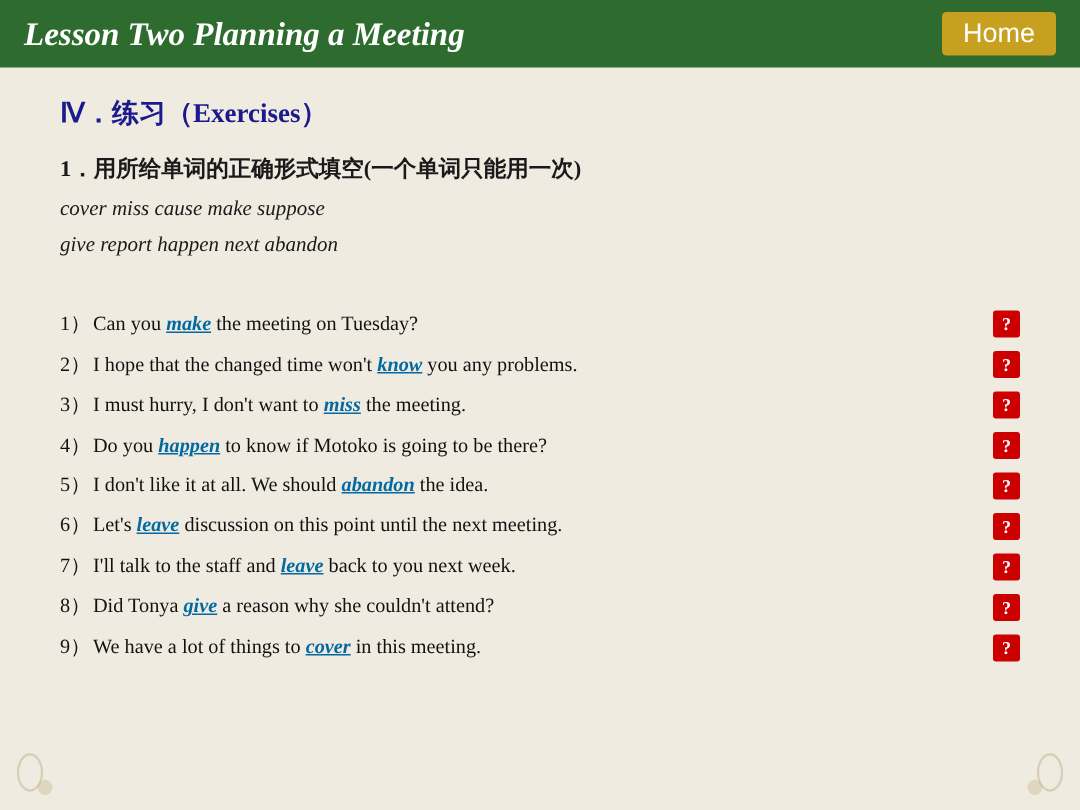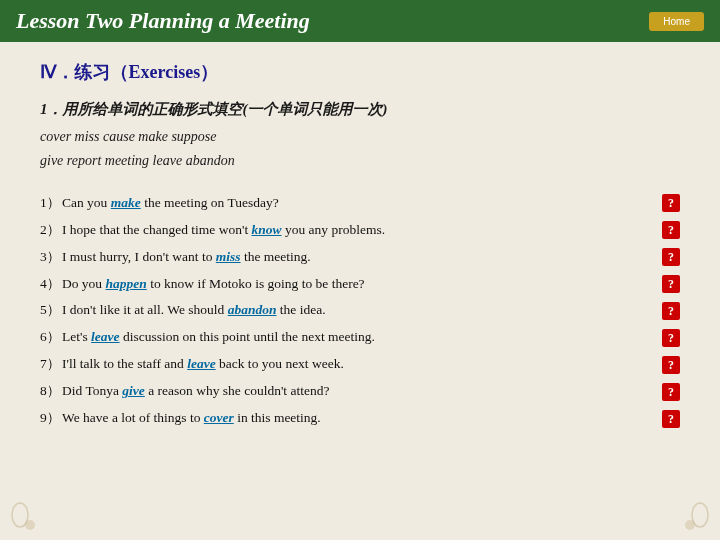--- a/index.html
+++ b/index.html
@@ -50,21 +50,21 @@
       font-weight: bold;
       font-style: italic;
       text-align: right;
     }
 
     .home-button {
       background: #c8a020;
       color: #fff;
       border: none;
       padding: 4px 14px;
-      font-size: 10px;
+      font-size: 18px;
       cursor: pointer;
       border-radius: 3px;
     }
 
     
     .content {
       position: relative;
       z-index: 10;
       padding: 18px 40px 10px 40px;
     }
@@ -74,29 +74,28 @@
       font-weight: bold;
       color: #1a1a8c;
       margin-bottom: 16px;
     }
 
     .exercise-heading {
       font-size: 15px;
       font-weight: bold;
       color: #1a1a1a;
       margin-bottom: 6px;
-      font-style: italic;
     }
 
     .word-list {
       font-size: 14px;
       color: #1a1a1a;
       font-style: italic;
       line-height: 1.7;
-      margin-bottom: 18px;
+      margin-bottom: 28px;
     }
 
     
     .sentences {
       font-size: 13.5px;
       color: #111;
       line-height: 1.85;
     }
 
     .sentence-row {
@@ -177,21 +176,21 @@
 </div>
 
 <div class="content">
 
   <div class="section-heading">Ⅳ．练习（Exercises）</div>
 
   <div class="exercise-heading">1．用所给单词的正确形式填空(一个单词只能用一次)</div>
 
   <div class="word-list">
     <div>cover  miss  cause  make  suppose</div>
-    <div>give   report  meeting  leave  abandon</div>
+    <div>give   report  happen  next  abandon</div>
   </div>
 
   <div class="sentences" id="sentences-container">
       <div class="sentence-row">
         <span class="sentence-num">1）</span>
         <span class="sentence-text">Can you <span class="answer">make</span> the meeting on Tuesday?</span>
         <span class="q-badge">?</span>
       </div>
       <div class="sentence-row">
         <span class="sentence-num">2）</span>

